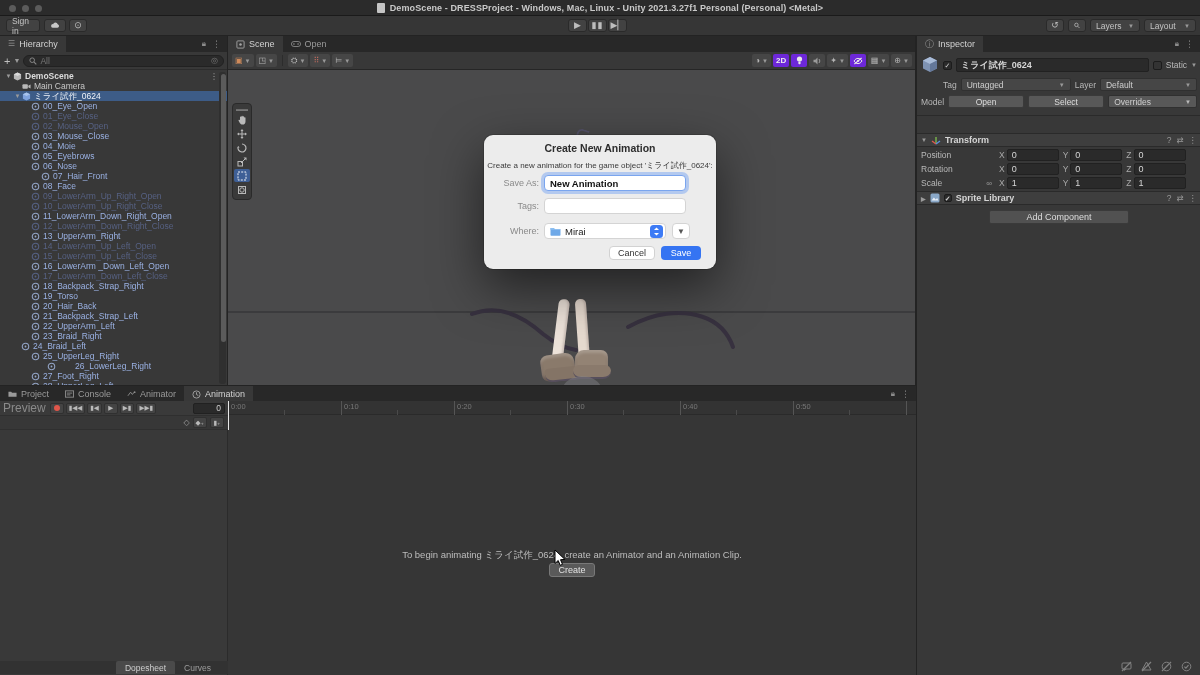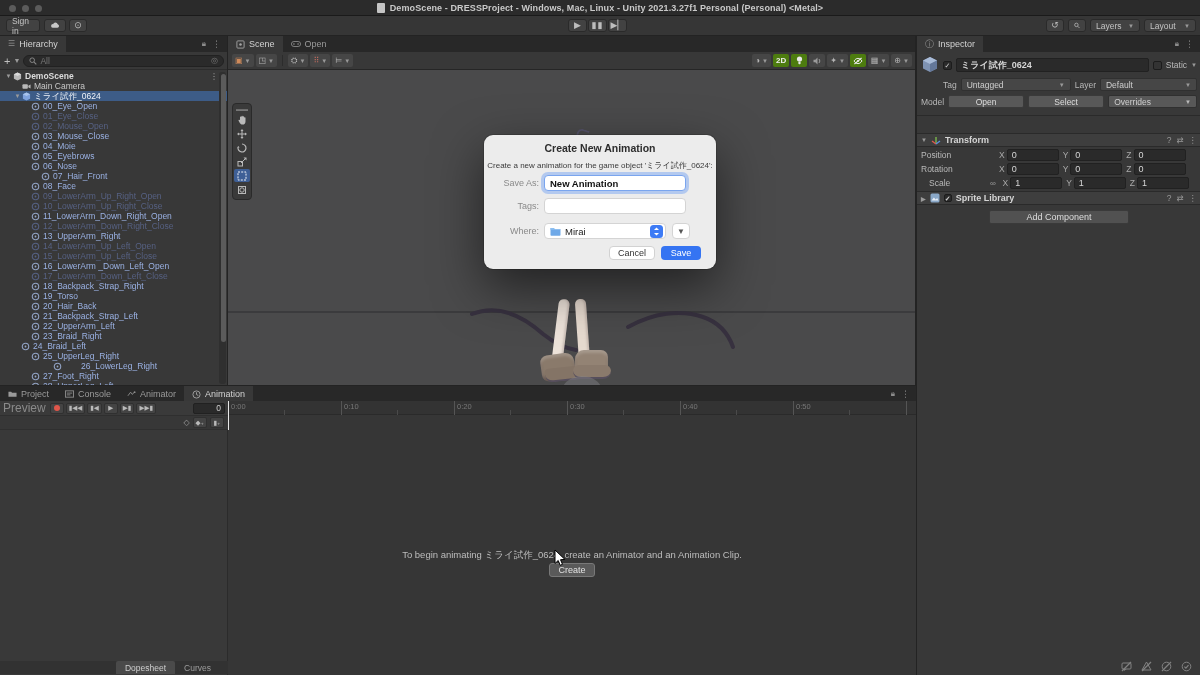--- a/index.html
+++ b/index.html
@@ -50,21 +50,21 @@
   .prefab-dim { color:#566183; }
   #h-scroll { position:absolute; right:1px; top:36px; width:7px; height:312px; background:#2f2f2f; border-radius:3px; }
   #h-thumb { position:absolute; right:1px; top:38px; width:5px; height:268px; background:#5b5b5b; border-radius:3px; }
 
   
   #scene { left:228px; top:36px; width:688px; height:349px; background:#4a4a4b; border-right:1px solid #232323; overflow:hidden; }
   #scene-toolbar { position:absolute; left:0; top:16px; width:688px; height:18px; background:#383838; border-bottom:1px solid #262626;
     display:flex; align-items:center; padding:0 4px; gap:2px; }
   .st-btn { height:13px; min-width:16px; border-radius:2px; background:#464646; color:#b5b5b5; font-size:8px;
     display:flex; align-items:center; justify-content:center; gap:2px; padding:0 3px; }
-  .st-btn.blue { background:#4d7c0f; color:#eee; }
+  .st-btn.blue { background:#6d28d9; color:#eee; }
   .st-btn .caret { font-size:6px; color:#999; }
   .st-sep { width:1px; height:11px; background:#2c2c2c; margin:0 3px; }
   #viewport { position:absolute; left:0; top:35px; width:688px; height:314px; background:#4a4a4b; overflow:hidden; }
   #horizon { position:absolute; left:0; top:240px; width:688px; height:2px; background:#3b3b3d; }
   
   #tools { position:absolute; left:4px; top:32px; width:20px; background:#3a3a3a; border:1px solid #2a2a2a; border-radius:4px; padding:2px 1px; }
   #tools .grip { height:6px; display:flex; align-items:center; justify-content:center; color:#777; font-size:6px; }
   .tool { width:16px; height:13px; margin:1px auto; border-radius:2px; display:flex; align-items:center; justify-content:center; }
   .tool.sel { background:#3e5f96; }
   .tool svg { display:block; }
@@ -454,21 +454,21 @@
           <span class="lbl prefab-txt">24_Braid_Left</span>
         </div>
         <div class="h-row" style="padding-left: 22px;">
           <span class="fold"></span>
           <span class="hicon"><svg width="9" height="9" viewBox="0 0 10 10">
               <circle cx="5" cy="5" r="3.6" fill="none" stroke="#93a4c6" stroke-width="1.2"></circle>
               <circle cx="5" cy="5" r="1" fill="#93a4c6"></circle>
             </svg></span>
           <span class="lbl prefab-txt">25_UpperLeg_Right</span>
         </div>
-        <div class="h-row" style="padding-left: 28px; gap: 16px;">
+        <div class="h-row" style="padding-left: 22px; gap: 16px;">
           <span class="fold"></span>
           <span class="hicon"><svg width="9" height="9" viewBox="0 0 10 10">
               <circle cx="5" cy="5" r="3.6" fill="none" stroke="#93a4c6" stroke-width="1.2"></circle>
               <circle cx="5" cy="5" r="1" fill="#93a4c6"></circle>
             </svg></span>
           <span class="lbl prefab-txt">26_LowerLeg_Right</span>
         </div>
         <div class="h-row" style="padding-left: 22px;">
           <span class="fold"></span>
           <span class="hicon"><svg width="9" height="9" viewBox="0 0 10 10">
@@ -728,21 +728,21 @@
           </span>
           <span class="axisfield">
             <span class="ax">Y</span>
             <span class="ifield">0</span>
           </span>
           <span class="axisfield">
             <span class="ax">Z</span>
             <span class="ifield">0</span>
           </span>
         </div>
-        <div class="irow" style="padding: 0px 12px; margin-bottom: 13px;">
+        <div class="irow" style="padding: 0px 4px; margin-bottom: 13px;">
           <span class="ilabel" style="width: 58px;">Scale</span>
           <span style="width: 12px; color: rgb(154, 154, 154); font-size: 8px; text-align: center;">∞</span>
           <span class="axisfield">
             <span class="ax">X</span>
             <span class="ifield">1</span>
           </span>
           <span class="axisfield">
             <span class="ax">Y</span>
             <span class="ifield">1</span>
           </span>

